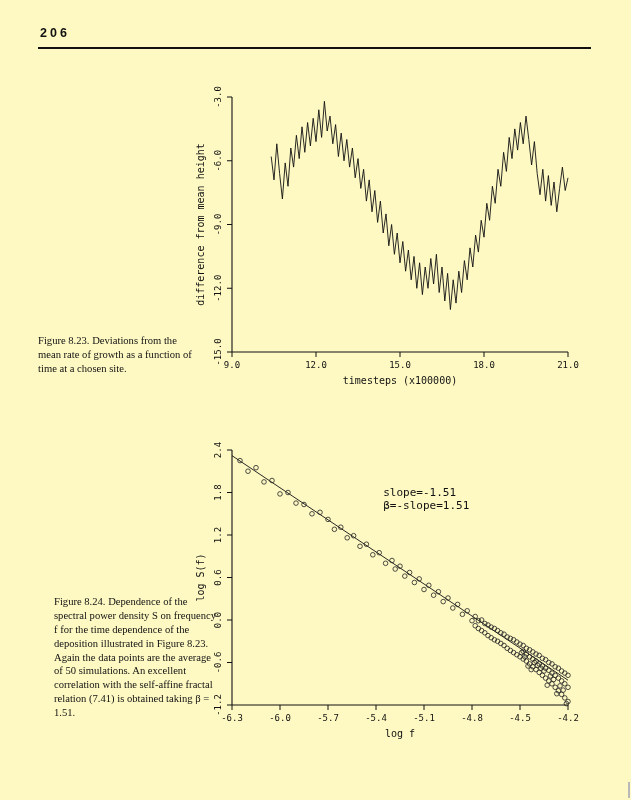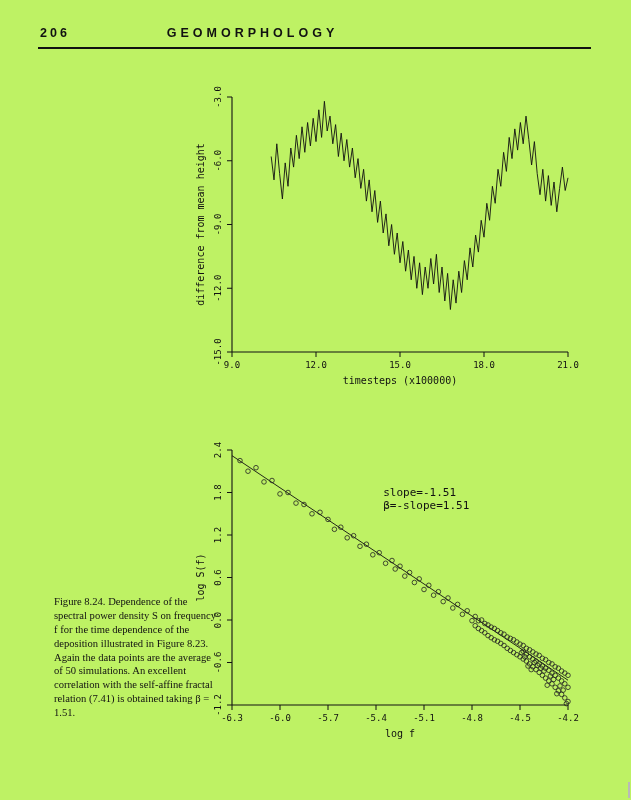--- a/index.html
+++ b/index.html
@@ -1,17 +1,17 @@
 <!DOCTYPE html>
 <html><head>
 <meta charset="utf-8">
 <style>
   html,body{margin:0;padding:0;background:#ffffff;}
   .page{
-    position:relative;width:631px;height:800px;background:#bef264;
+    position:relative;width:631px;height:800px;background:#fef9c3;
     font-family:"Liberation Serif",serif;color:#111;overflow:hidden;
   }
   .pagenum{
     position:absolute;left:40px;top:26px;
     font-family:"Liberation Sans",sans-serif;font-weight:bold;
     font-size:12.5px;letter-spacing:3px;
   }
   .runhead{
     position:absolute;left:0;top:26px;width:505px;text-align:center;
     font-family:"Liberation Sans",sans-serif;font-weight:bold;
@@ -27,21 +27,20 @@
   svg .tick{font-family:"DejaVu Sans Mono",monospace;font-size:9px;fill:#111;}
   svg .axlabel{font-family:"DejaVu Sans Mono",monospace;font-size:10px;fill:#111;}
   svg .annot{font-family:"DejaVu Sans Mono",monospace;font-size:11px;fill:#111;}
   .scan-mark{position:absolute;right:1px;top:782px;width:2px;height:16px;background:#b9b9b9;}
 </style>
 </head>
 <body>
 
 <div class="page">
   <span class="pagenum">206</span>
-  <span class="runhead">GEOMORPHOLOGY</span>
   <div class="rule"></div>
 
   <svg id="chart0" width="392" height="314">
       <line x1="42" y1="12" x2="42" y2="267" stroke="#111" stroke-width="1.1"></line>
       <line x1="42" y1="267" x2="378" y2="267" stroke="#111" stroke-width="1.1"></line>
       <line x1="42" y1="267" x2="42" y2="272" stroke="#111" stroke-width="1"></line>
       <text x="42" y="283" text-anchor="middle" class="tick">9.0</text>
       <line x1="126" y1="267" x2="126" y2="272" stroke="#111" stroke-width="1"></line>
       <text x="126" y="283" text-anchor="middle" class="tick">12.0</text>
       <line x1="210" y1="267" x2="210" y2="272" stroke="#111" stroke-width="1"></line>
@@ -58,20 +57,21 @@
       <text x="31" y="139.5" text-anchor="middle" class="tick" transform="rotate(-90 31 139.5)">-9.0</text>
       <line x1="37" y1="203.25" x2="42" y2="203.25" stroke="#111" stroke-width="1"></line>
       <text x="31" y="203.25" text-anchor="middle" class="tick" transform="rotate(-90 31 203.25)">-12.0</text>
       <line x1="37" y1="267" x2="42" y2="267" stroke="#111" stroke-width="1"></line>
       <text x="31" y="267" text-anchor="middle" class="tick" transform="rotate(-90 31 267)">-15.0</text>
       <text x="210" y="299" text-anchor="middle" class="axlabel">timesteps (x100000)</text>
       <text x="14" y="139.5" text-anchor="middle" class="axlabel" transform="rotate(-90 14 139.5)">difference from mean height</text>
       <polyline points="81.2,71.5 84.0,94.9 86.8,58.8 89.6,88.5 92.4,114.0 95.2,77.9 98.0,101.3 100.8,63.0 103.6,82.1 106.4,50.3 109.2,73.6 112.0,41.8 114.8,67.3 117.6,37.5 120.4,60.9 123.2,33.3 126.0,56.6 128.8,24.8 131.6,52.4 134.4,16.3 137.2,46.0 140.0,31.1 142.8,58.8 145.6,39.6 148.4,71.5 151.2,48.1 154.0,75.8 156.8,54.5 159.6,82.1 162.4,63.0 165.2,92.8 168.0,73.6 170.8,103.4 173.6,84.3 176.4,116.1 179.2,94.9 182.0,126.8 184.8,105.5 187.6,137.4 190.4,116.1 193.2,148.0 196.0,128.9 198.8,160.8 201.6,139.5 204.4,169.3 207.2,148.0 210.0,177.8 212.8,156.5 215.6,186.2 218.4,165.0 221.2,194.8 224.0,171.4 226.8,203.3 229.6,177.8 232.4,209.6 235.2,182.0 238.0,203.3 240.8,173.5 243.6,199.0 246.4,169.3 249.2,207.5 252.0,182.0 254.8,216.0 257.6,188.4 260.4,224.5 263.2,194.8 266.0,218.1 268.8,186.2 271.6,207.5 274.4,175.6 277.2,194.8 280.0,162.9 282.8,182.0 285.6,150.1 288.4,167.1 291.2,135.3 294.0,152.2 296.8,118.3 299.6,135.3 302.4,101.3 305.2,118.3 308.0,84.3 310.8,101.3 313.6,67.3 316.4,86.4 319.2,52.4 322.0,73.6 324.8,43.9 327.6,65.1 330.4,37.5 333.2,58.8 336.0,31.1 338.8,54.5 341.6,80.0 344.4,56.6 347.2,88.5 350.0,109.7 352.8,84.3 355.6,116.1 358.4,90.6 361.2,120.4 364.0,97.0 366.8,126.8 369.6,103.4 372.4,82.1 375.2,105.5 378.0,92.8" fill="none" stroke="#111" stroke-width="0.9"></polyline>
     </svg>
 
+  <div class="caption cap1">Figure 8.23. Deviations from the mean rate of growth as a function of time at a chosen site.</div>
 
   <svg id="chart1" width="392" height="314">
       <line x1="42" y1="12" x2="42" y2="267" stroke="#111" stroke-width="1.1"></line>
       <line x1="42" y1="267" x2="378" y2="267" stroke="#111" stroke-width="1.1"></line>
       <line x1="42" y1="267" x2="42" y2="272" stroke="#111" stroke-width="1"></line>
       <text x="42" y="283" text-anchor="middle" class="tick">-6.3</text>
       <line x1="89.99999999999997" y1="267" x2="89.99999999999997" y2="272" stroke="#111" stroke-width="1"></line>
       <text x="89.99999999999997" y="283" text-anchor="middle" class="tick">-6.0</text>
       <line x1="137.99999999999994" y1="267" x2="137.99999999999994" y2="272" stroke="#111" stroke-width="1"></line>
       <text x="137.99999999999994" y="283" text-anchor="middle" class="tick">-5.7</text>

